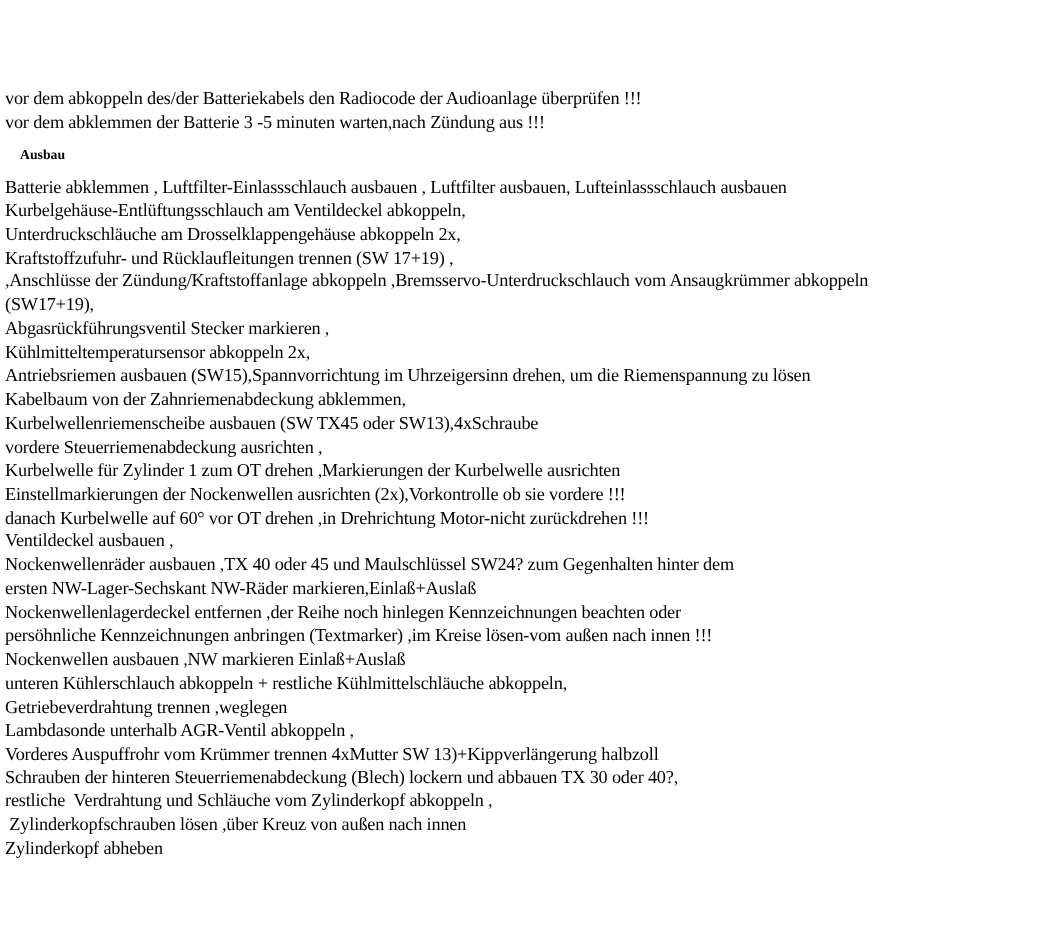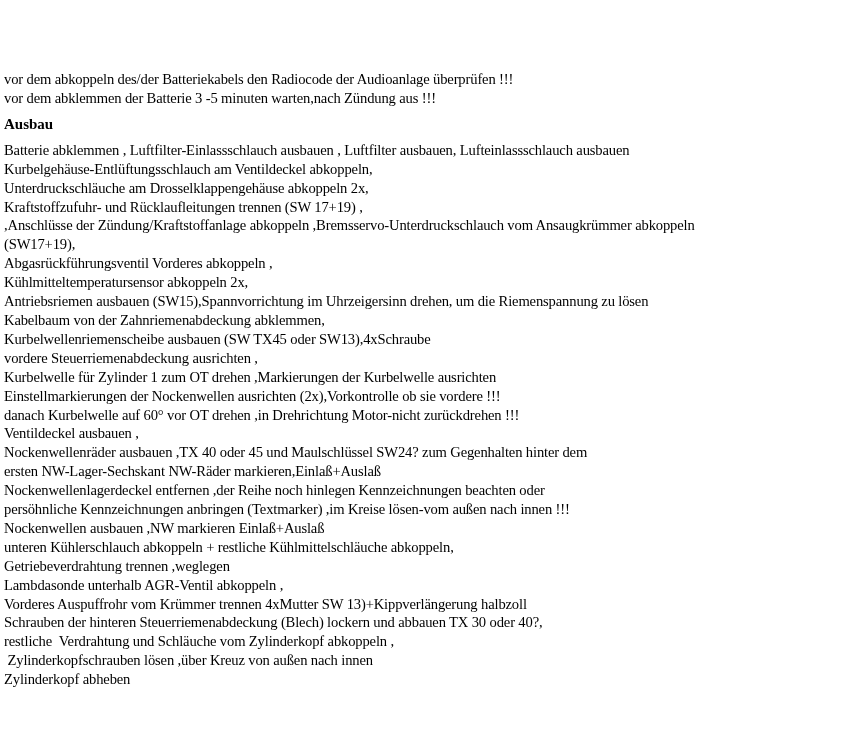--- a/index.html
+++ b/index.html
@@ -21,44 +21,44 @@
     }
     .line {
       display: block;
       line-height: 18.9px;
       white-space: pre;
       letter-spacing: -0.15px;
     }
     .heading {
       display: block;
       font-weight: bold;
-      font-size: 15px;
+      font-size: 11px;
       line-height: 20px;
-      margin: 6px 0 7px 0;
+      margin: 6px 0 7px 12px;
     }
   </style>
 </head>
 <body>
 
 <div class="page">
   <div>
     <span class="line">vor dem abkoppeln des/der Batteriekabels den Radiocode der Audioanlage überprüfen !!!</span>
     <span class="line">vor dem abklemmen der Batterie 3 -5 minuten warten,nach Zündung aus !!!</span>
   </div>
 
   <h3 class="heading" style="margin-top:6px;">Ausbau</h3>
 
   <div>
     <span class="line">Batterie abklemmen , Luftfilter-Einlassschlauch ausbauen , Luftfilter ausbauen, Lufteinlassschlauch ausbauen</span>
     <span class="line">Kurbelgehäuse-Entlüftungsschlauch am Ventildeckel abkoppeln,</span>
     <span class="line">Unterdruckschläuche am Drosselklappengehäuse abkoppeln 2x,</span>
     <span class="line">Kraftstoffzufuhr- und Rücklaufleitungen trennen (SW 17+19) ,</span>
     <span class="line">,Anschlüsse der Zündung/Kraftstoffanlage abkoppeln ,Bremsservo-Unterdruckschlauch vom Ansaugkrümmer abkoppeln</span>
     <span class="line">(SW17+19),</span>
-    <span class="line">Abgasrückführungsventil Vorderes abkoppeln ,</span>
+    <span class="line">Abgasrückführungsventil Stecker markieren ,</span>
     <span class="line">Kühlmitteltemperatursensor abkoppeln 2x,</span>
     <span class="line">Antriebsriemen ausbauen (SW15),Spannvorrichtung im Uhrzeigersinn drehen, um die Riemenspannung zu lösen</span>
     <span class="line">Kabelbaum von der Zahnriemenabdeckung abklemmen,</span>
     <span class="line">Kurbelwellenriemenscheibe ausbauen (SW TX45 oder SW13),4xSchraube</span>
     <span class="line">vordere Steuerriemenabdeckung ausrichten ,</span>
     <span class="line">Kurbelwelle für Zylinder 1 zum OT drehen ,Markierungen der Kurbelwelle ausrichten</span>
     <span class="line">Einstellmarkierungen der Nockenwellen ausrichten (2x),Vorkontrolle ob sie vordere !!!</span>
     <span class="line">danach Kurbelwelle auf 60° vor OT drehen ,in Drehrichtung Motor-nicht zurückdrehen !!!</span>
     <span class="line">Ventildeckel ausbauen ,</span>
     <span class="line">Nockenwellenräder ausbauen ,TX 40 oder 45 und Maulschlüssel SW24? zum Gegenhalten hinter dem</span>

